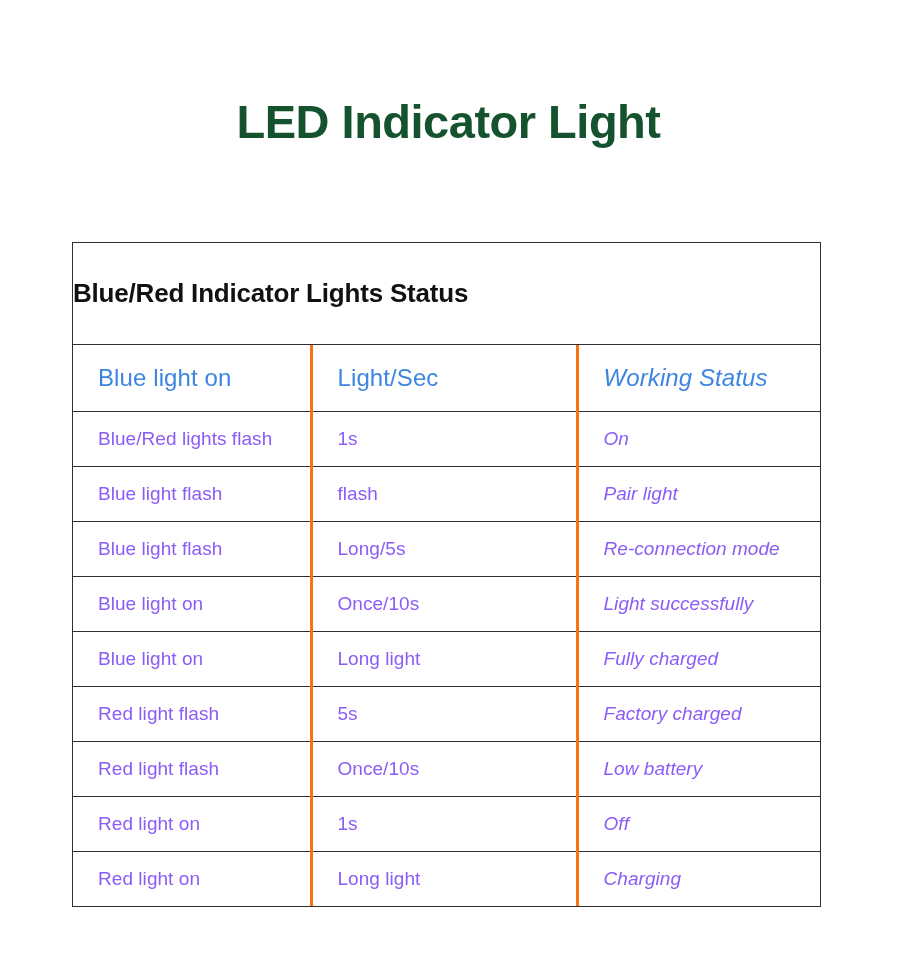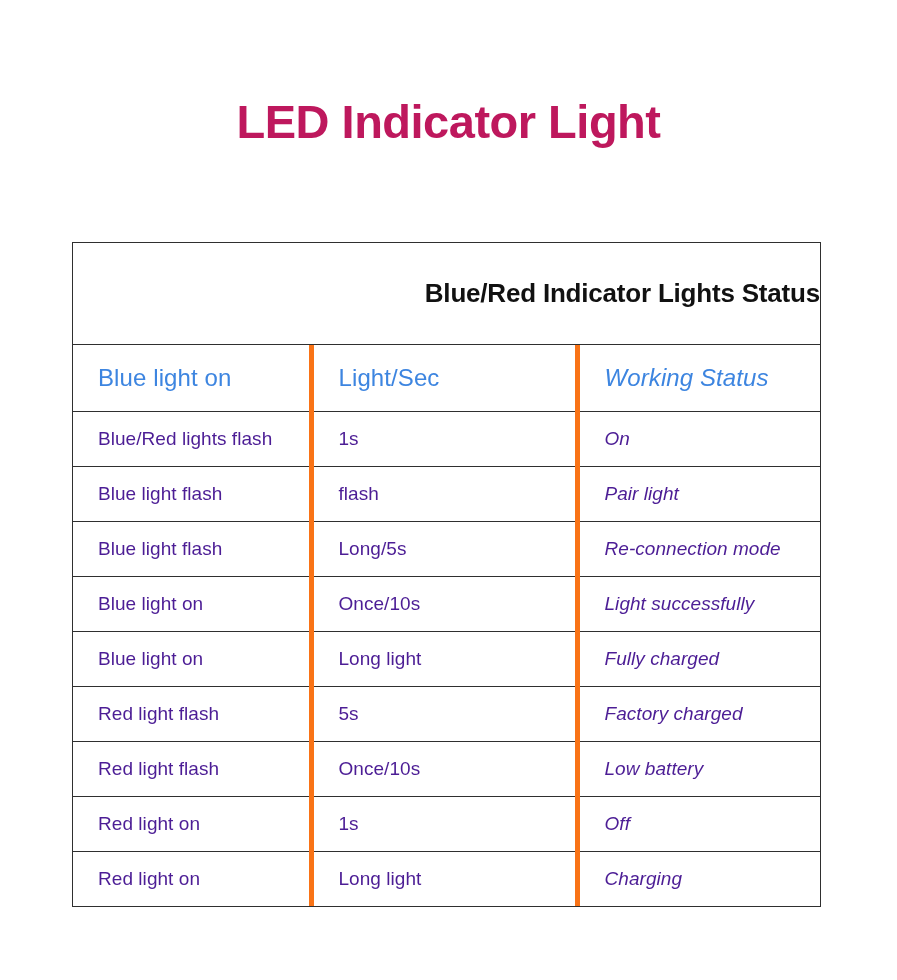--- a/index.html
+++ b/index.html
@@ -19,42 +19,42 @@
   #page-title {
     position: absolute;
     left: 0;
     top: 92px;
     width: 897px;
     text-align: center;
     font-size: 47px;
     line-height: 60px;
     font-weight: 700;
     letter-spacing: -0.5px;
-    color: #be185d;
+    color: #14532d;
     white-space: nowrap;
   }
 
   
   #status-table {
     position: absolute;
     left: 72px;
     top: 242px;
     width: 749px;
     box-sizing: border-box;
     border: 1px solid #2f2f2f;
     background: #ffffff;
   }
 
   .caption-row {
     height: 102px;
     box-sizing: border-box;
     border-bottom: 1px solid #2f2f2f;
     display: flex;
     align-items: center;
-    justify-content: flex-end;
+    justify-content: flex-start;
   }
   .caption-text {
     font-size: 26px;
     font-weight: 700;
     color: #111111;
     letter-spacing: -0.2px;
     white-space: nowrap;
   }
 
   table.grid {
@@ -62,21 +62,21 @@
     border-collapse: collapse;
     table-layout: fixed;
   }
   table.grid col.c1 { width: 238px; }
   table.grid col.c2 { width: 266px; }
   table.grid col.c3 { width: 243px; }
 
   table.grid th,
   table.grid td {
     box-sizing: border-box;
-    border-right: 5px solid #f97316;
+    border-right: 3px solid #f97316;
     border-bottom: 1px solid #2f2f2f;
     padding: 0 8px 0 25px;
     text-align: left;
     vertical-align: middle;
     font-weight: 400;
     white-space: nowrap;
     overflow: hidden;
   }
   table.grid th:last-child,
   table.grid td:last-child { border-right: none; font-style: italic; }
@@ -85,21 +85,21 @@
   table.grid thead th {
     height: 66px;
     font-size: 24px;
     color: #3d85e0;
     letter-spacing: 0.1px;
   }
 
   table.grid tbody td {
     height: 55px;
     font-size: 19px;
-    color: #4c1d95;
+    color: #8b5cf6;
     letter-spacing: 0.05px;
   }
 </style>
 </head>
 <body>
 
 <div id="page-title">LED Indicator Light</div>
 
 <div id="status-table">
 

